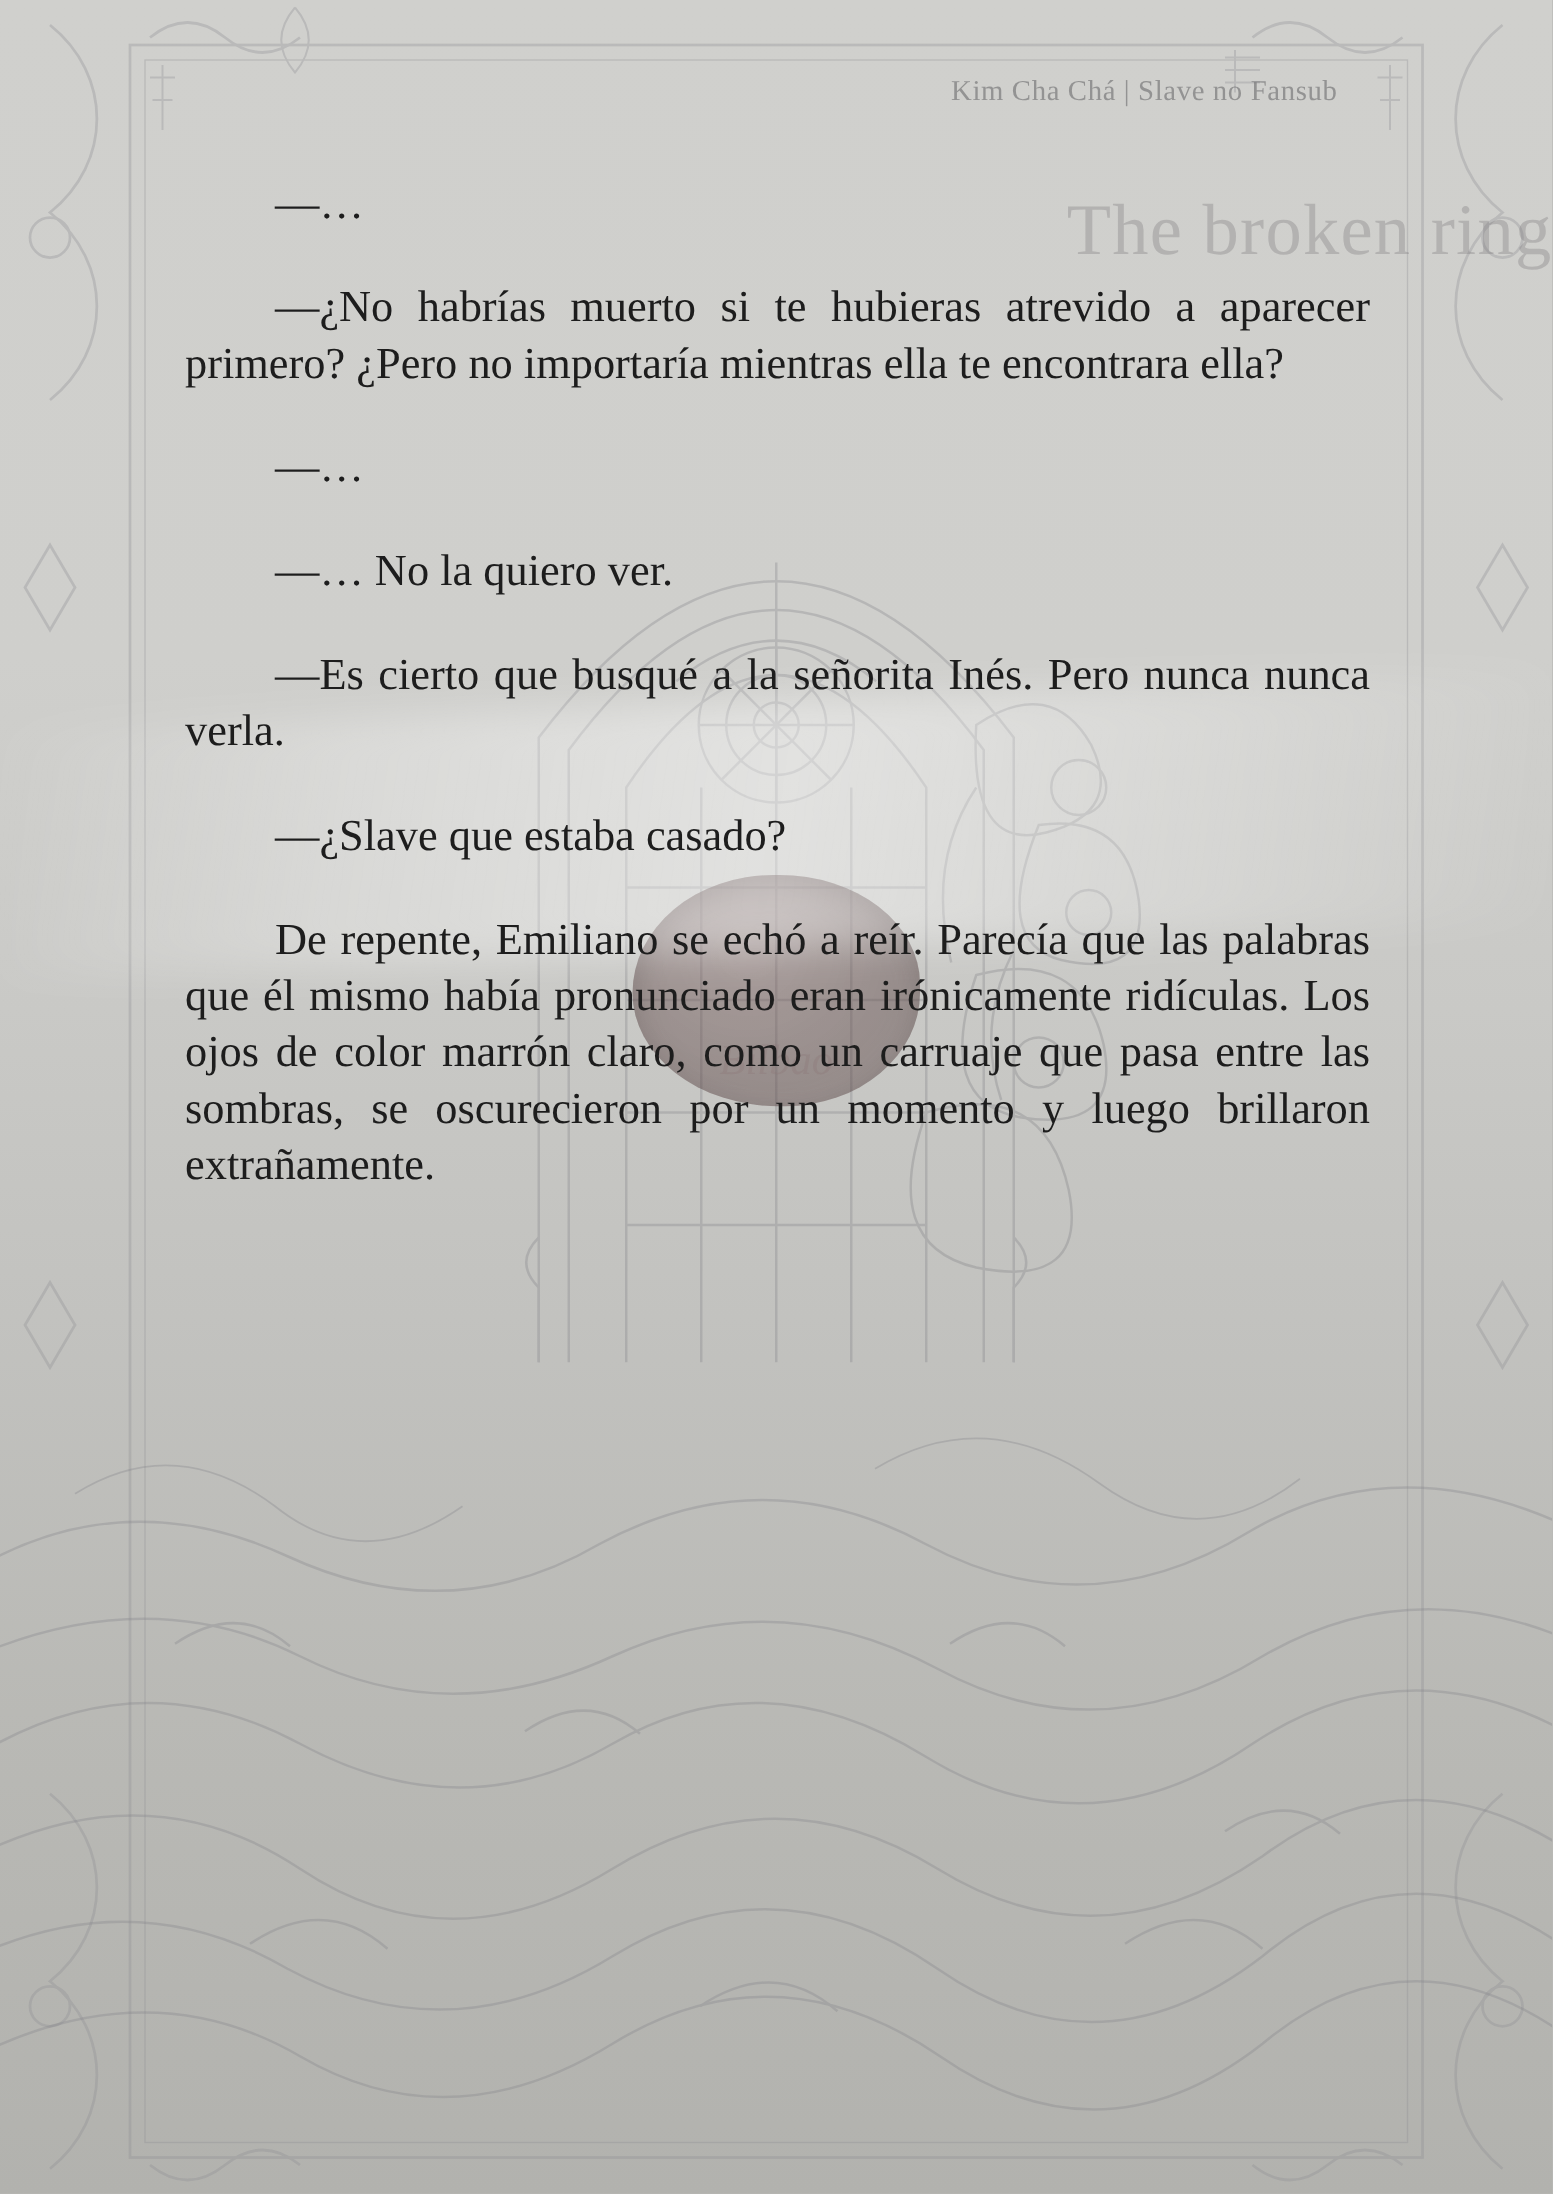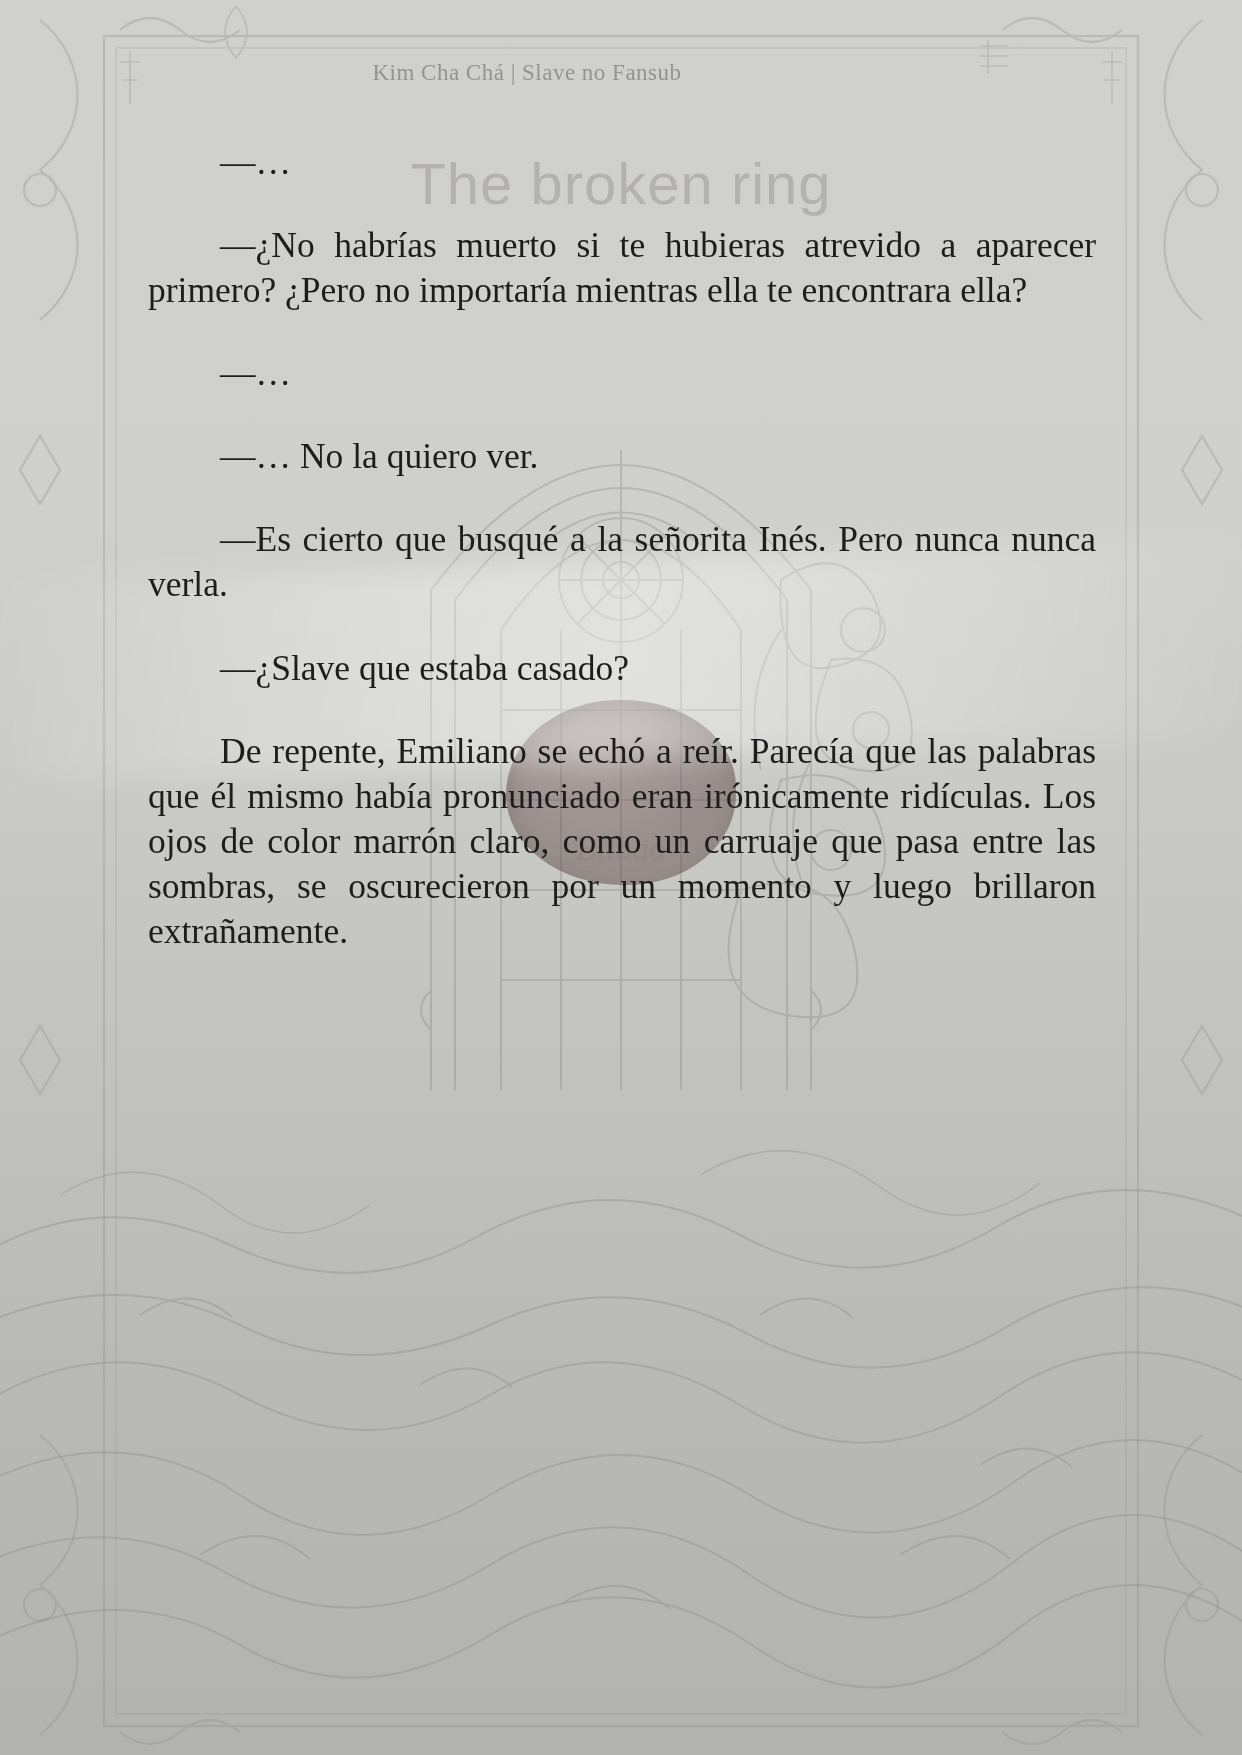--- a/index.html
+++ b/index.html
@@ -83,22 +83,22 @@
     filter: blur(14px);
     pointer-events: none;
   }
 
   
   .ghost-title {
     position: absolute;
     top: 150px;
     left: 0;
     width: 1242px;
-    text-align: center;
-    font-family: Liberation Sans, sans-serif;
+    text-align: right;
+    font-family: Liberation Serif, serif;
     font-size: 58px;
     letter-spacing: 1px;
     color: rgba(120,118,122,.33);
     pointer-events: none;
   }
 
   .ghost-sub {
     position: absolute;
     top: 830px;
     left: 0;
@@ -108,23 +108,23 @@
     font-style: italic;
     font-size: 34px;
     color: rgba(140,120,120,.35);
     pointer-events: none;
   }
 
   
   .credit {
     position: absolute;
     top: 60px;
-    left: 0;
+    left: 16px;
     width: 1054px;
-    text-align: center;
+    text-align: right;
     font-size: 23px;
     letter-spacing: .5px;
     color: rgba(110,110,112,.62);
   }
 
   
   .content {
     position: absolute;
     left: 148px;
     top: 140px;

